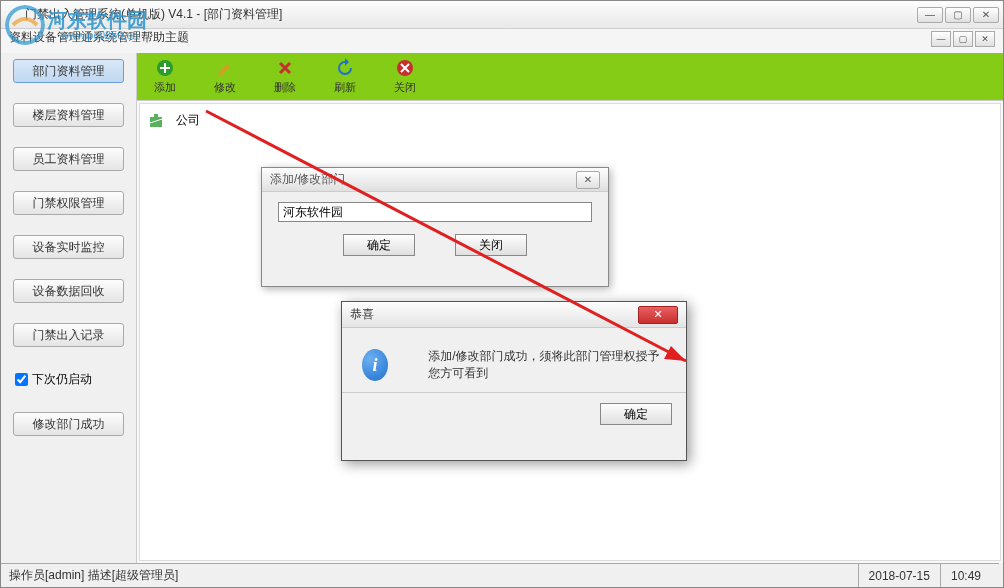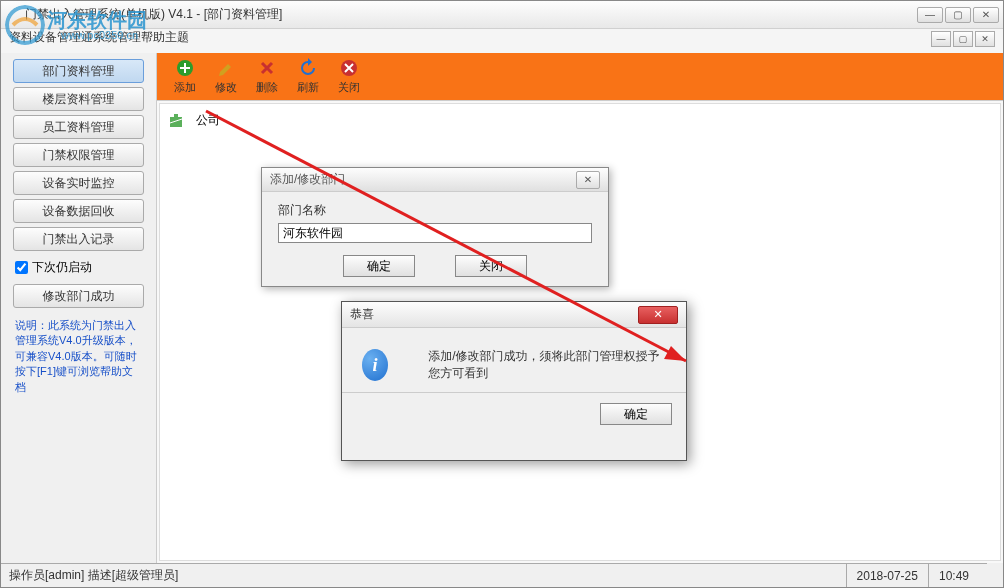--- a/index.html
+++ b/index.html
@@ -18,28 +18,28 @@
     .inner-controls { position: absolute; right: 8px; top: 2px; display: flex; gap: 2px; }
     .inner-win-btn { width: 20px; height: 16px; border: 1px solid #aaa; background: linear-gradient(#fff, #e0e0e0); display: flex; align-items: center; justify-content: center; font-size: 9px; color: #555; cursor: pointer; }
     
     .watermark { position: absolute; top: 0; left: 0; width: 200px; height: 40px; pointer-events: none; z-index: 100; }
     .watermark-text { position: absolute; top: 6px; left: 46px; font-size: 20px; font-weight: bold; color: #2a95d0; opacity: 0.85; }
     .watermark-logo { position: absolute; top: 4px; left: 4px; width: 40px; height: 40px; border-radius: 50%; }
     .watermark-url { position: absolute; top: 28px; left: 60px; font-size: 11px; color: #2a95d0; opacity: 0.85; }
     
     .content-area { display: flex; height: calc(100% - 52px - 24px); }
     
-    .sidebar { width: 156px; background: #f0f0f0; border-right: 1px solid #ccc; padding: 6px 12px; display: flex; flex-direction: column; gap: 4px; }
+    .sidebar { width: 136px; background: #f0f0f0; border-right: 1px solid #ccc; padding: 6px 12px; display: flex; flex-direction: column; gap: 20px; }
     .side-btn { height: 24px; background: linear-gradient(#fdfdfd, #e4e4e4); border: 1px solid #aaa; border-radius: 3px; display: flex; align-items: center; justify-content: center; cursor: pointer; color: #333; }
     .side-btn.active { background: linear-gradient(#d8e8f8, #c0d8f0); border-color: #6a9edb; }
     .checkbox-row { display: flex; align-items: center; gap: 4px; padding: 4px 2px; }
     .info-text { color: #1850c8; line-height: 1.4; padding: 6px 2px; font-size: 11px; }
     
     .main-panel { flex: 1; background: #f8f8f8; display: flex; flex-direction: column; }
-    .toolbar { height: 48px; background: #f97316; border-bottom: 1px solid #ccc; display: flex; align-items: center; padding: 0 10px; gap: 5px; }
+    .toolbar { height: 48px; background: #84cc16; border-bottom: 1px solid #ccc; display: flex; align-items: center; padding: 0 10px; gap: 24px; }
     .tool-btn { display: flex; flex-direction: column; align-items: center; gap: 2px; width: 36px; cursor: pointer; }
     .tool-icon { width: 20px; height: 20px; display: flex; align-items: center; justify-content: center; }
     .tool-label { font-size: 11px; color: #333; }
     
     .tree-area { flex: 1; background: #fff; border: 1px solid #ddd; margin: 2px; padding: 6px; position: relative; }
     .tree-node { display: flex; align-items: center; gap: 12px; padding: 2px; }
     .tree-icon { width: 16px; height: 16px; }
     
     
     .dialog1 { position: absolute; left: 260px; top: 166px; width: 348px; height: 120px; background: #f0f0f0; border: 1px solid #888; box-shadow: 2px 2px 8px rgba(0,0,0,0.3); z-index: 20; }
@@ -53,21 +53,21 @@
     
     
     .dialog2 { position: absolute; left: 340px; top: 300px; width: 346px; height: 160px; background: #f0f0f0; border: 1px solid #555; box-shadow: 3px 3px 12px rgba(0,0,0,0.4); z-index: 30; }
     .dialog2 .dlg-title { height: 26px; background: linear-gradient(#fdfdfd, #e4e4e4); border-bottom: 1px solid #ccc; display: flex; align-items: center; padding: 0 8px; justify-content: space-between; color: #333; }
     .dlg-close-red { width: 40px; height: 18px; background: linear-gradient(#e86060,#c83030); border: 1px solid #a02020; display: flex; align-items: center; justify-content: center; color: #fff; font-size: 11px; cursor: pointer; border-radius: 2px; }
     .dialog2 .dlg-body { padding: 20px 20px 10px; display: flex; align-items: center; gap: 16px; }
     .info-icon { width: 32px; height: 32px; border-radius: 50%; background: radial-gradient(circle at 30% 30%, #6ab0f0, #2070d0); display: flex; align-items: center; justify-content: center; color: #fff; font-weight: bold; font-size: 18px; font-style: italic; font-family: Georgia, serif; }
     .dialog2 .msg-text { color: #333; margin-left: 24px; }
     .dialog2 .dlg-footer { border-top: 1px solid #ccc; padding: 10px 14px; display: flex; justify-content: flex-end; background: #f0f0f0; }
     
-    .status-bar { position: absolute; bottom: 0; left: 0; right: 16px; height: 24px; background: #f0f0f0; border-top: 1px solid #aaa; display: flex; align-items: center; padding: 0 8px; color: #333; }
+    .status-bar { position: absolute; bottom: 0; left: 0; right: 4px; height: 24px; background: #f0f0f0; border-top: 1px solid #aaa; display: flex; align-items: center; padding: 0 8px; color: #333; }
     .status-left { flex: 1; }
     .status-cell { border-left: 1px solid #aaa; padding: 0 10px; height: 100%; display: flex; align-items: center; }
     
     .arrow-overlay { position: absolute; left: 185px; top: 100px; width: 550px; height: 285px; z-index: 50; pointer-events: none; }
   </style>
 </head>
 <body>
 
 <div class="outer-window">
 
@@ -110,21 +110,20 @@
       <div class="side-btn">员工资料管理</div>
       <div class="side-btn">门禁权限管理</div>
       <div class="side-btn">设备实时监控</div>
       <div class="side-btn">设备数据回收</div>
       <div class="side-btn">门禁出入记录</div>
       <div class="checkbox-row">
         <input type="checkbox" checked="" style="">
         <span>下次仍启动</span>
       </div>
       <div class="side-btn">修改部门成功</div>
-      <div class="info-text">说明：此系统为门禁出入管理系统V4.0升级版本，可兼容V4.0版本。可随时按下[F1]键可浏览帮助文档</div>
     </div>
 
     <div class="main-panel">
       <div class="toolbar">
         <div class="tool-btn">
           <div class="tool-icon">
               <svg width="20" height="20">
                 <circle cx="10" cy="10" r="8" fill="#2c9c2c"></circle>
                 <path d="M10 5v10M5 10h10" stroke="#fff" stroke-width="2"></path>
               </svg>
@@ -177,21 +176,20 @@
       </div>
     </div>
   </div>
 
   <div class="dialog1">
     <div class="dlg-title">
       <span>添加/修改部门</span>
       <div class="dlg-close">✕</div>
     </div>
     <div class="dlg-body">
-      <div class="field-label">部门名称</div>
       <input type="text" value="河东软件园" style="">
       <div class="dlg-buttons">
         <button class="dlg-btn">确定</button>
         <button class="dlg-btn">关闭</button>
       </div>
     </div>
   </div>
 
   <div class="dialog2">
     <div class="dlg-title">
@@ -207,16 +205,16 @@
     </div>
   </div>
 
   <svg class="arrow-overlay" viewBox="0 0 550 285">
     <line x1="20" y1="10" x2="500" y2="260" stroke="#e02020" stroke-width="3"></line>
     <polygon points="500,260 485,245 478,258" fill="#e02020"></polygon>
   </svg>
 
   <div class="status-bar">
     <span class="status-left">操作员[admin]   描述[超级管理员]</span>
-    <span class="status-cell">2018-07-25</span>
+    <span class="status-cell">2018-07-15</span>
     <span class="status-cell">10:49</span>
   </div>
 </div>
 
 </body></html>

